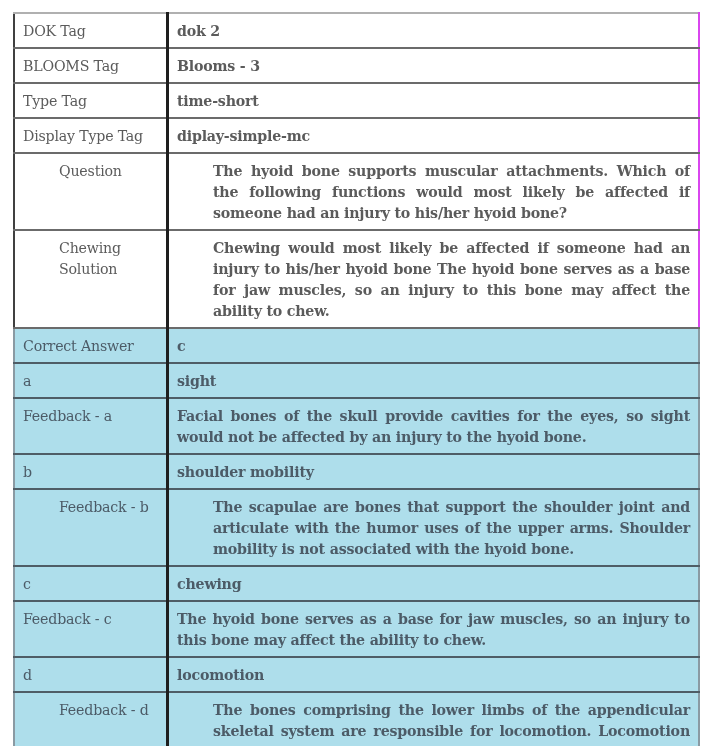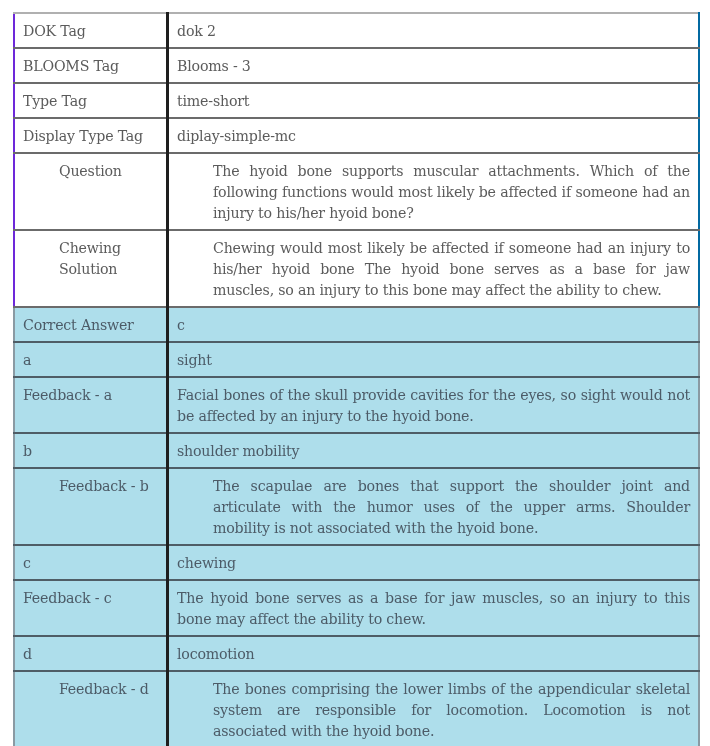--- a/index.html
+++ b/index.html
@@ -26,27 +26,28 @@
     }
     td {
       vertical-align: top;
       padding: 7px 7px 5px 8px;
       line-height: 21px;
       border-top: 2px solid #6b6b6b;
       border-bottom: 2px solid #6b6b6b;
     }
     td.label {
       width: 136px;
-      border-left: 2px solid #6d28d9;
+      border-left: 2px solid #404040;
       border-right: 3px solid #1e1e1e;
     }
     td.value {
-      border-right: 2px solid #0369a1;
+      border-right: 2px solid #d946ef;
       text-align: justify;
       padding-right: 8px;
+      font-weight: bold;
     }
     tr.white td {
       background: #ffffff;
       color: #5b5b5b;
     }
     tr.blue td {
       background: #aedeeb;
       color: #4c5b67;
       border-top-color: #4f5d66;
       border-bottom-color: #4f5d66;

